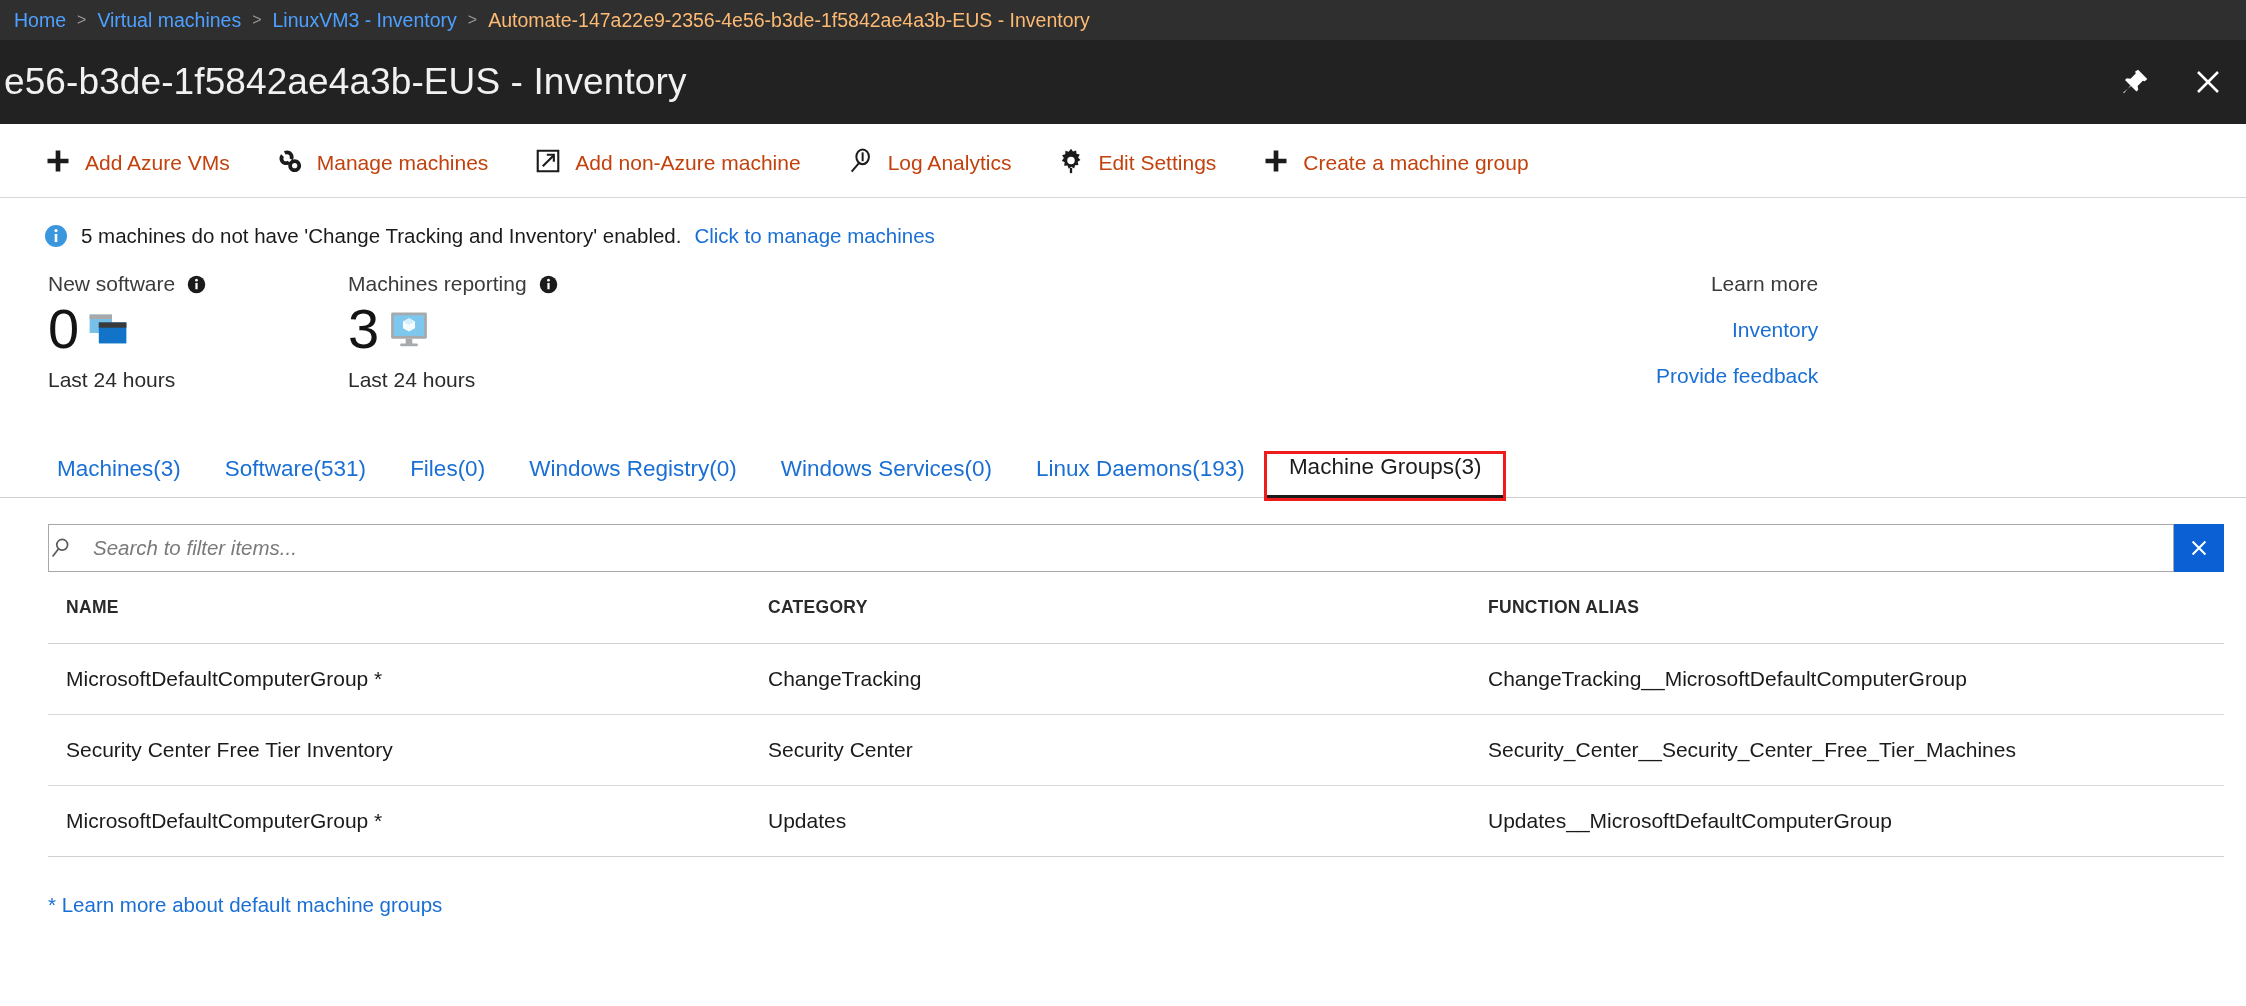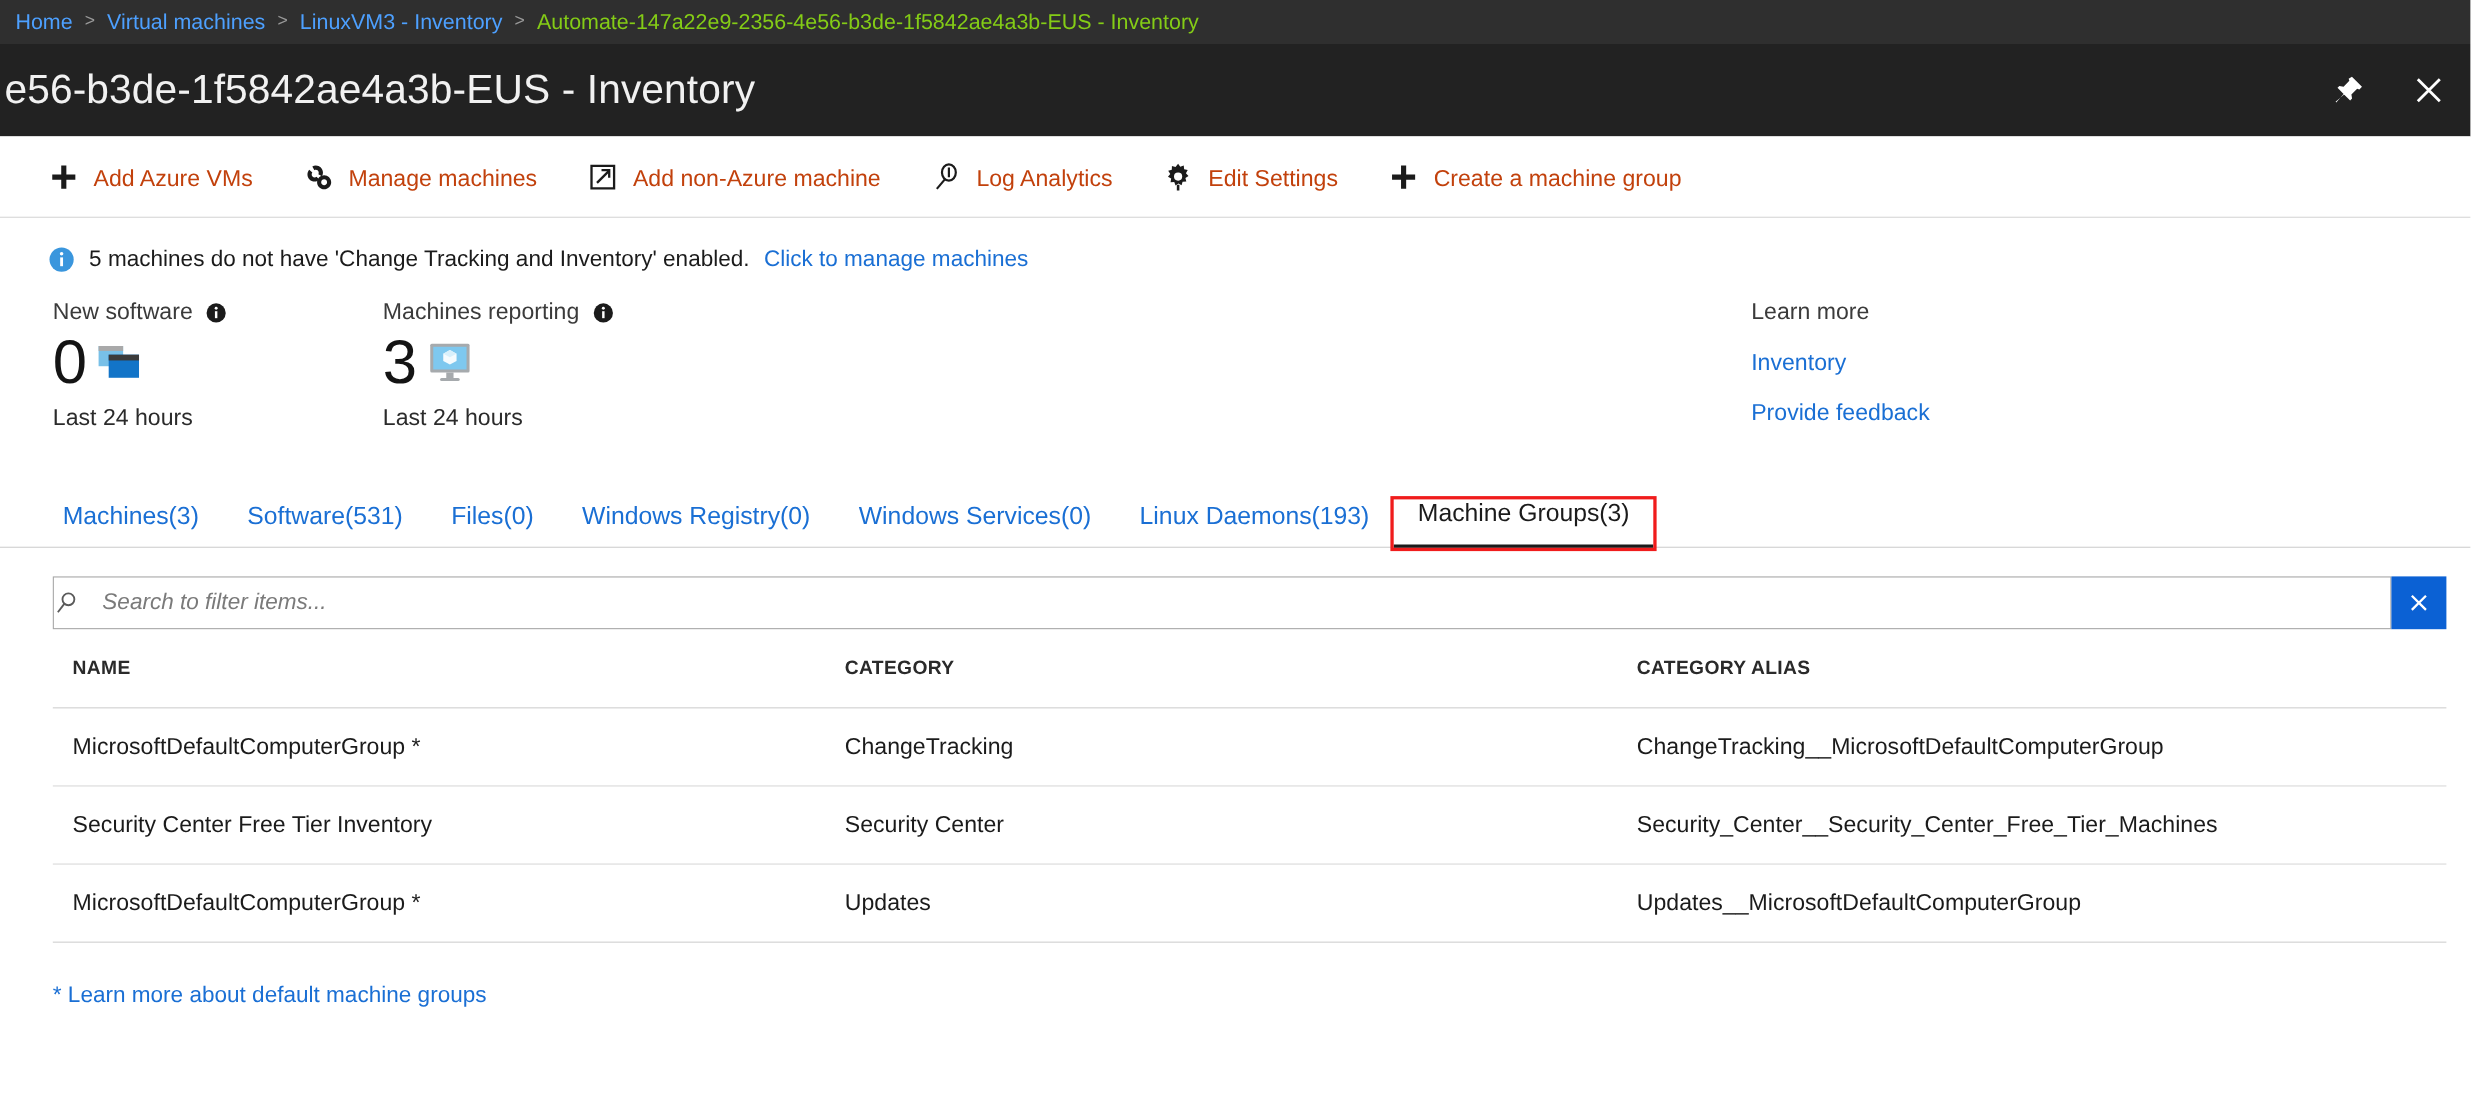--- a/index.html
+++ b/index.html
@@ -15,21 +15,21 @@
   
   .breadcrumb-bar {
     height: 40px;
     background: #2f2f2f;
     display: flex;
     align-items: center;
     padding-left: 14px;
     font-size: 19.5px;
   }
   .crumb { color: #4da0ff; white-space: nowrap; }
-  .crumb.last { color: #84cc16; }
+  .crumb.last { color: #fdba74; }
   .crumb-sep {
     color: #9a9a9a;
     margin: 0 11px;
     font-size: 16px;
     line-height: 1;
   }
 
   
   .title-bar {
     height: 84px;
@@ -115,22 +115,23 @@
     color: #141414;
     font-weight: 300;
   }
   .stat-sub {
     margin-top: 8px;
     font-size: 21px;
     color: #2b2b2b;
   }
   .learn-box {
     position: absolute;
-    left: 1592px;
+    left: 1656px;
     top: 24px;
+    text-align: right;
   }
   .learn-title { font-size: 21px; color: #3b3b3b; }
   .learn-link {
     font-size: 21px;
     color: #1a6fd4;
     margin-top: 22px;
     cursor: pointer;
   }
 
   
@@ -409,21 +410,21 @@
         <path d="M5 5 L19 19 M19 5 L5 19"></path>
       </svg>
     </button>
   </div>
 
   
   <div class="tbl">
     <div class="tbl-head">
       <div class="c-name">NAME</div>
       <div class="c-cat">CATEGORY</div>
-      <div class="c-fn">CATEGORY ALIAS</div>
+      <div class="c-fn">FUNCTION ALIAS</div>
     </div>
 
     <div class="tbl-row">
       <div class="c-name">MicrosoftDefaultComputerGroup *</div>
       <div class="c-cat">ChangeTracking</div>
       <div class="c-fn">ChangeTracking__MicrosoftDefaultComputerGroup</div>
     </div>
 
     <div class="tbl-row">
       <div class="c-name">Security Center Free Tier Inventory</div>

